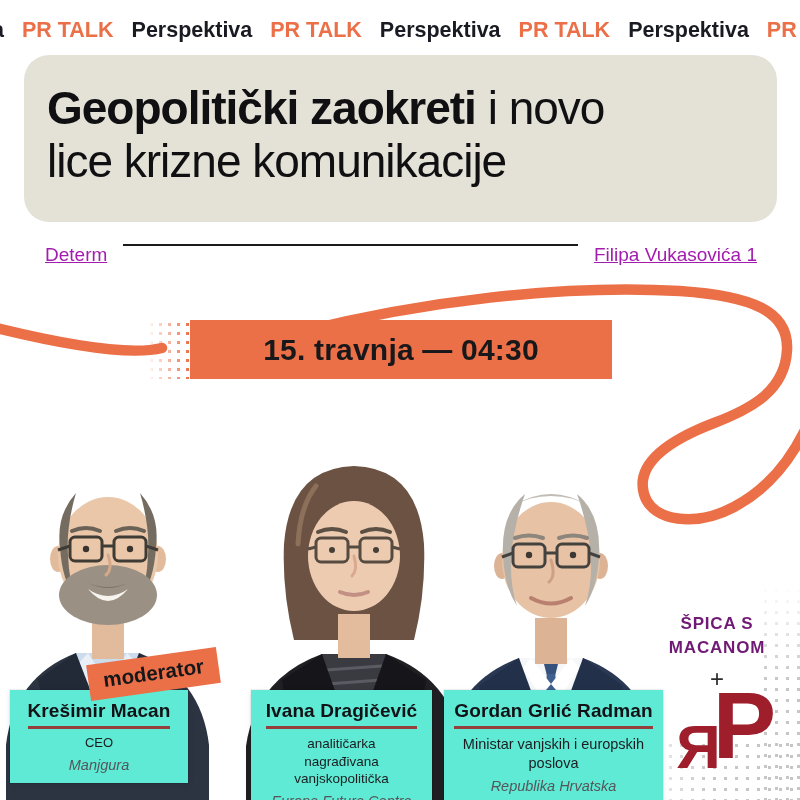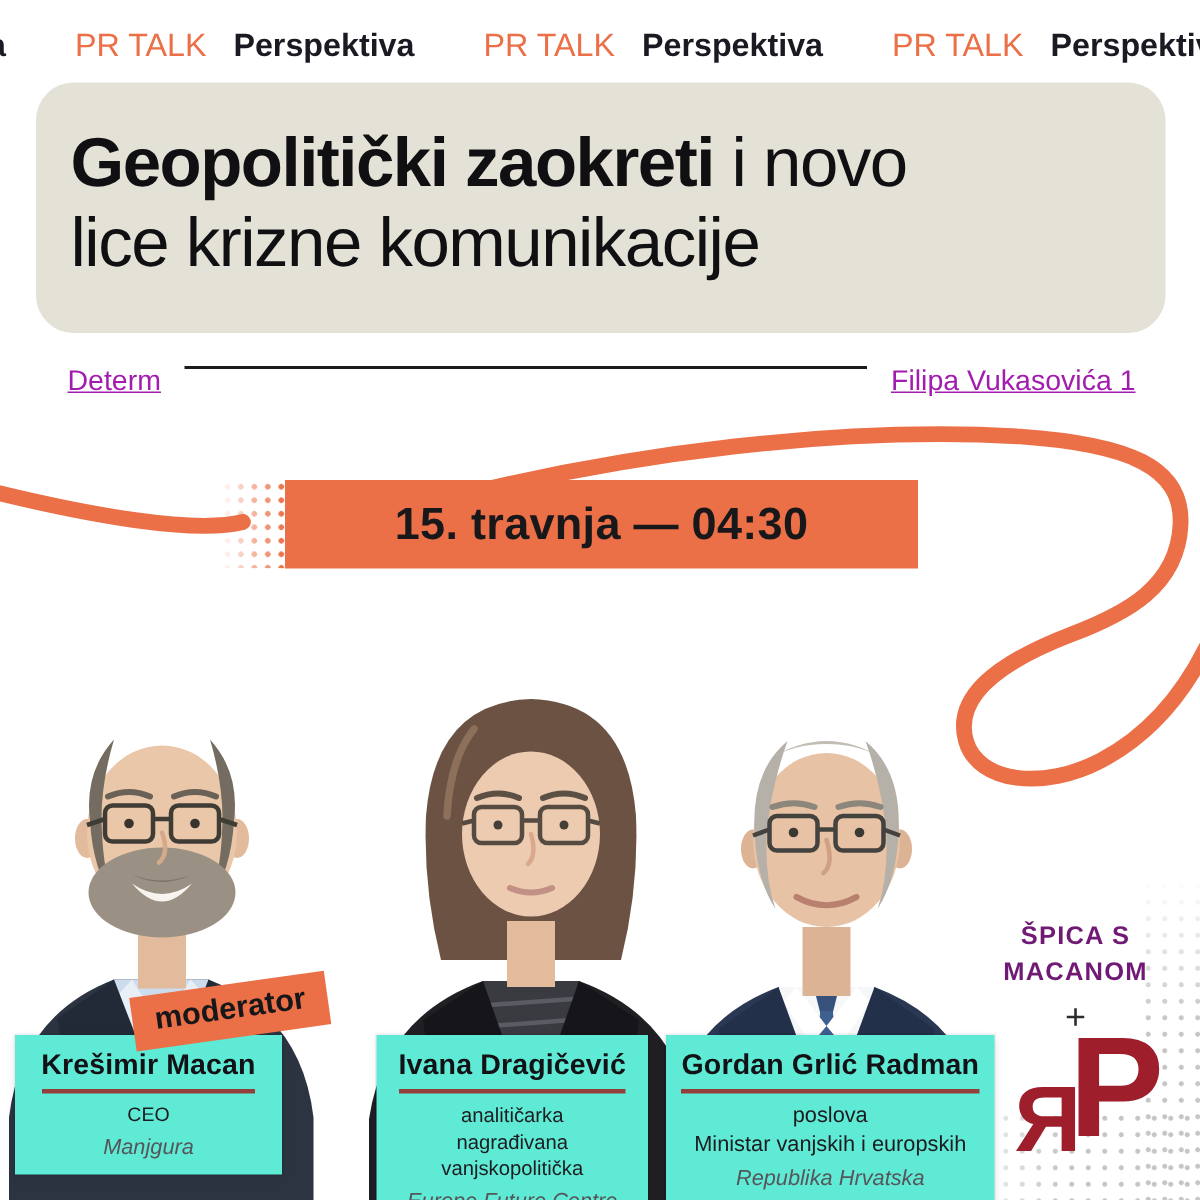--- a/index.html
+++ b/index.html
@@ -11,21 +11,21 @@
     position:relative;width:800px;height:800px;margin:0 auto;background:#fff;
     overflow:hidden;font-family:"Liberation Sans",sans-serif;color:var(--dark);
   }
   
   .topbar{
     position:absolute;left:-57px;top:10px;width:920px;height:40px;
     display:flex;align-items:center;gap:18px;white-space:nowrap;overflow:hidden;
     font-size:21.5px;font-weight:600;color:var(--dark);z-index:2;
   }
   .topbar .seg{flex:0 0 auto;}
-  .topbar .seg.accent{color:var(--accent);font-weight:400;margin-left:28px;}
+  .topbar .seg.accent{color:var(--accent);font-weight:700;}
   
   .title-block{position:absolute;left:24px;top:55px;width:753px;height:167px;background:var(--beige);z-index:2;border-radius:25px;}
   .title{margin:27px 0 0 23px;font-size:46px;line-height:1.16;letter-spacing:-1px;color:#101013;}
   .title .b{font-weight:800;}
   .title .r{font-weight:400;}
   
   .venue-row{position:absolute;left:45px;top:244px;width:712px;display:flex;align-items:flex-start;font-size:19px;color:#a21caf;z-index:2;text-decoration:underline;}
   .venue-name,.venue-address{flex:0 0 auto;font-weight:400;}
   .venue-line{flex:1 1 auto;height:2px;background:#1b1b1e;margin:0 16px;}
   
@@ -245,22 +245,22 @@
 
   <div class="card card-2">
     <div><span class="name">Ivana Dragičević</span></div>
     <div class="role-line">analitičarka</div>
     <div class="role-line">nagrađivana vanjskopolitička</div>
     <div class="org">Europe Future Centre founder</div>
   </div>
 
   <div class="card card-3">
     <div><span class="name">Gordan Grlić Radman</span></div>
+    <div class="role-line" style="font-size:14.5px;">Ministar vanjskih i europskih</div>
     <div class="role-line" style="font-size:14.5px;">poslova</div>
-    <div class="role-line" style="font-size:14.5px;">Ministar vanjskih i europskih</div>
     <div class="org">Republika Hrvatska</div>
   </div>
 
   <div class="show-name">ŠPICA S MACANOM</div>
   <div class="plus-sign">+</div>
   <div class="logo">
     <span class="letter-p">P</span>
     <span class="letter-r">R</span>
   </div>
 

